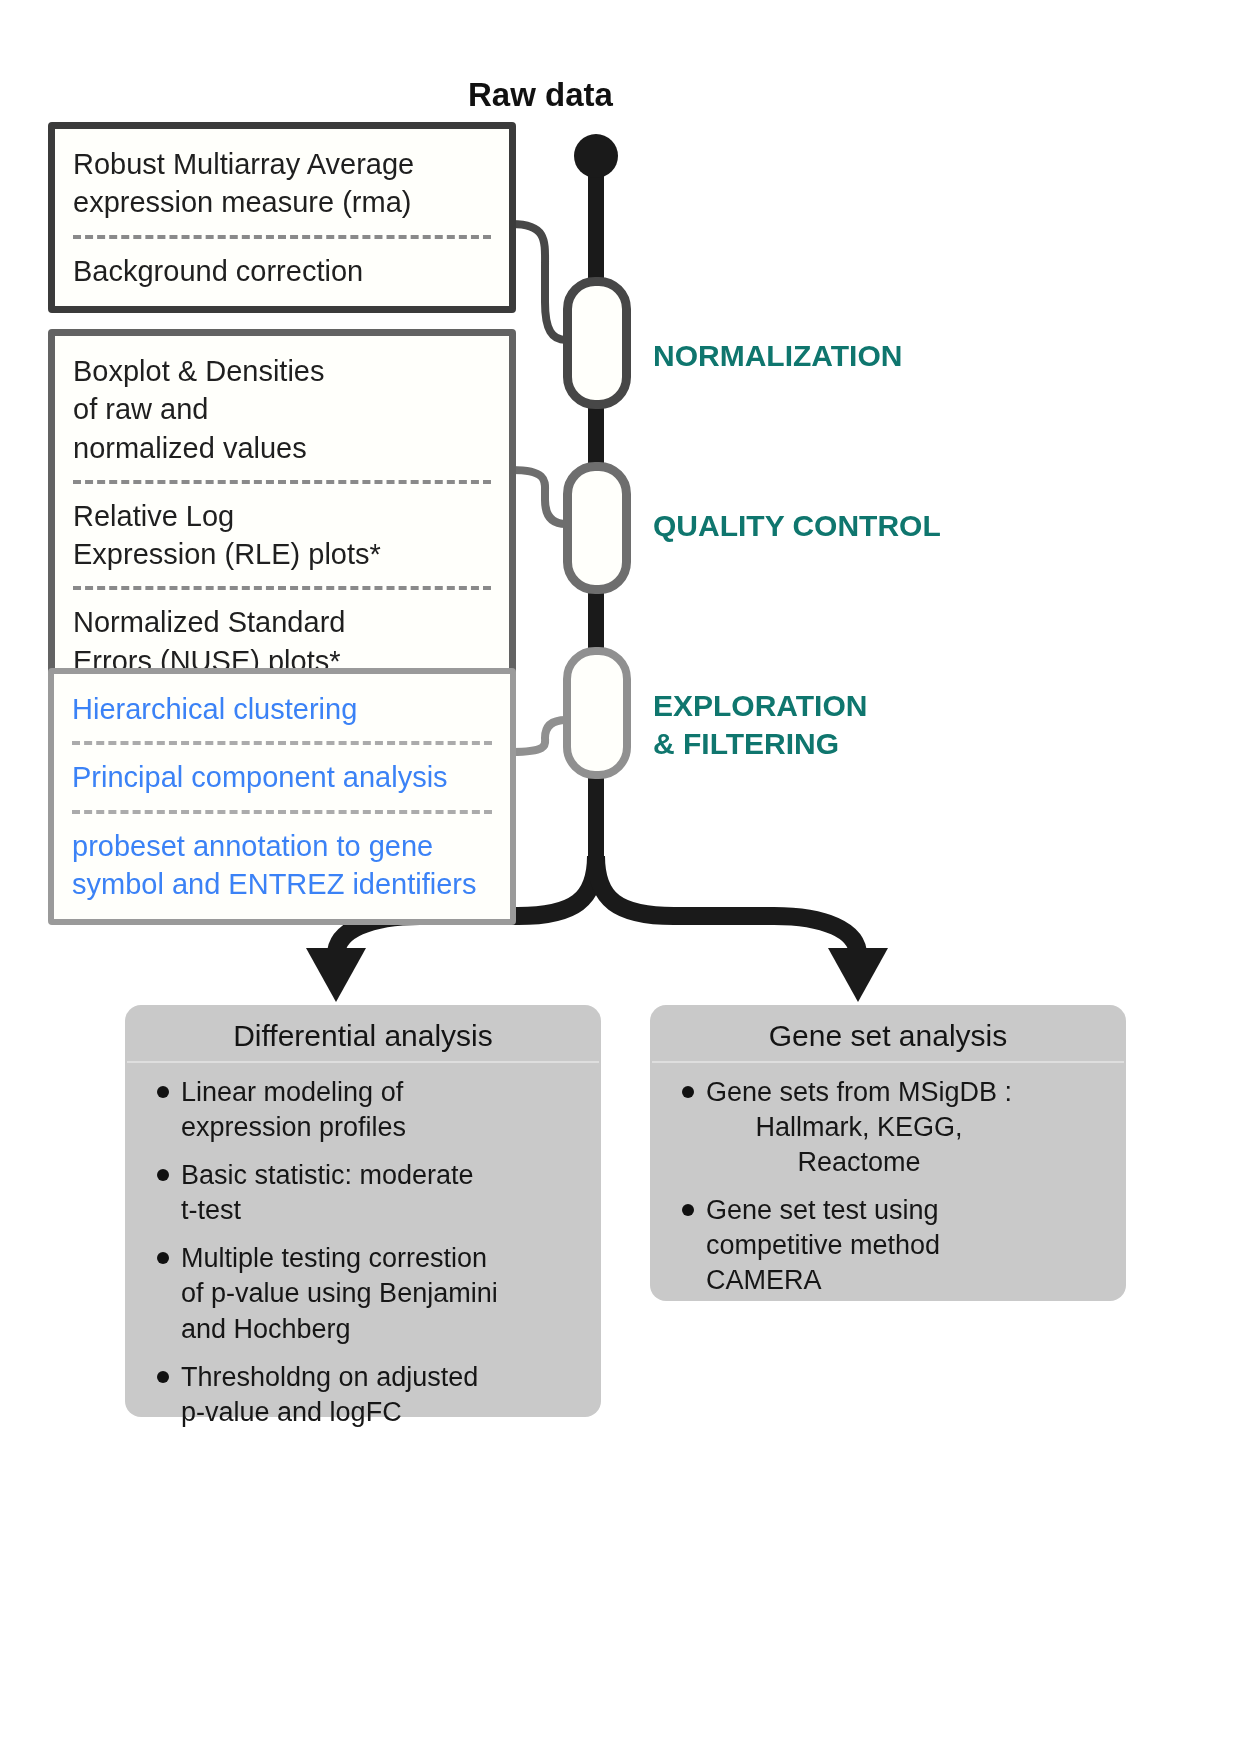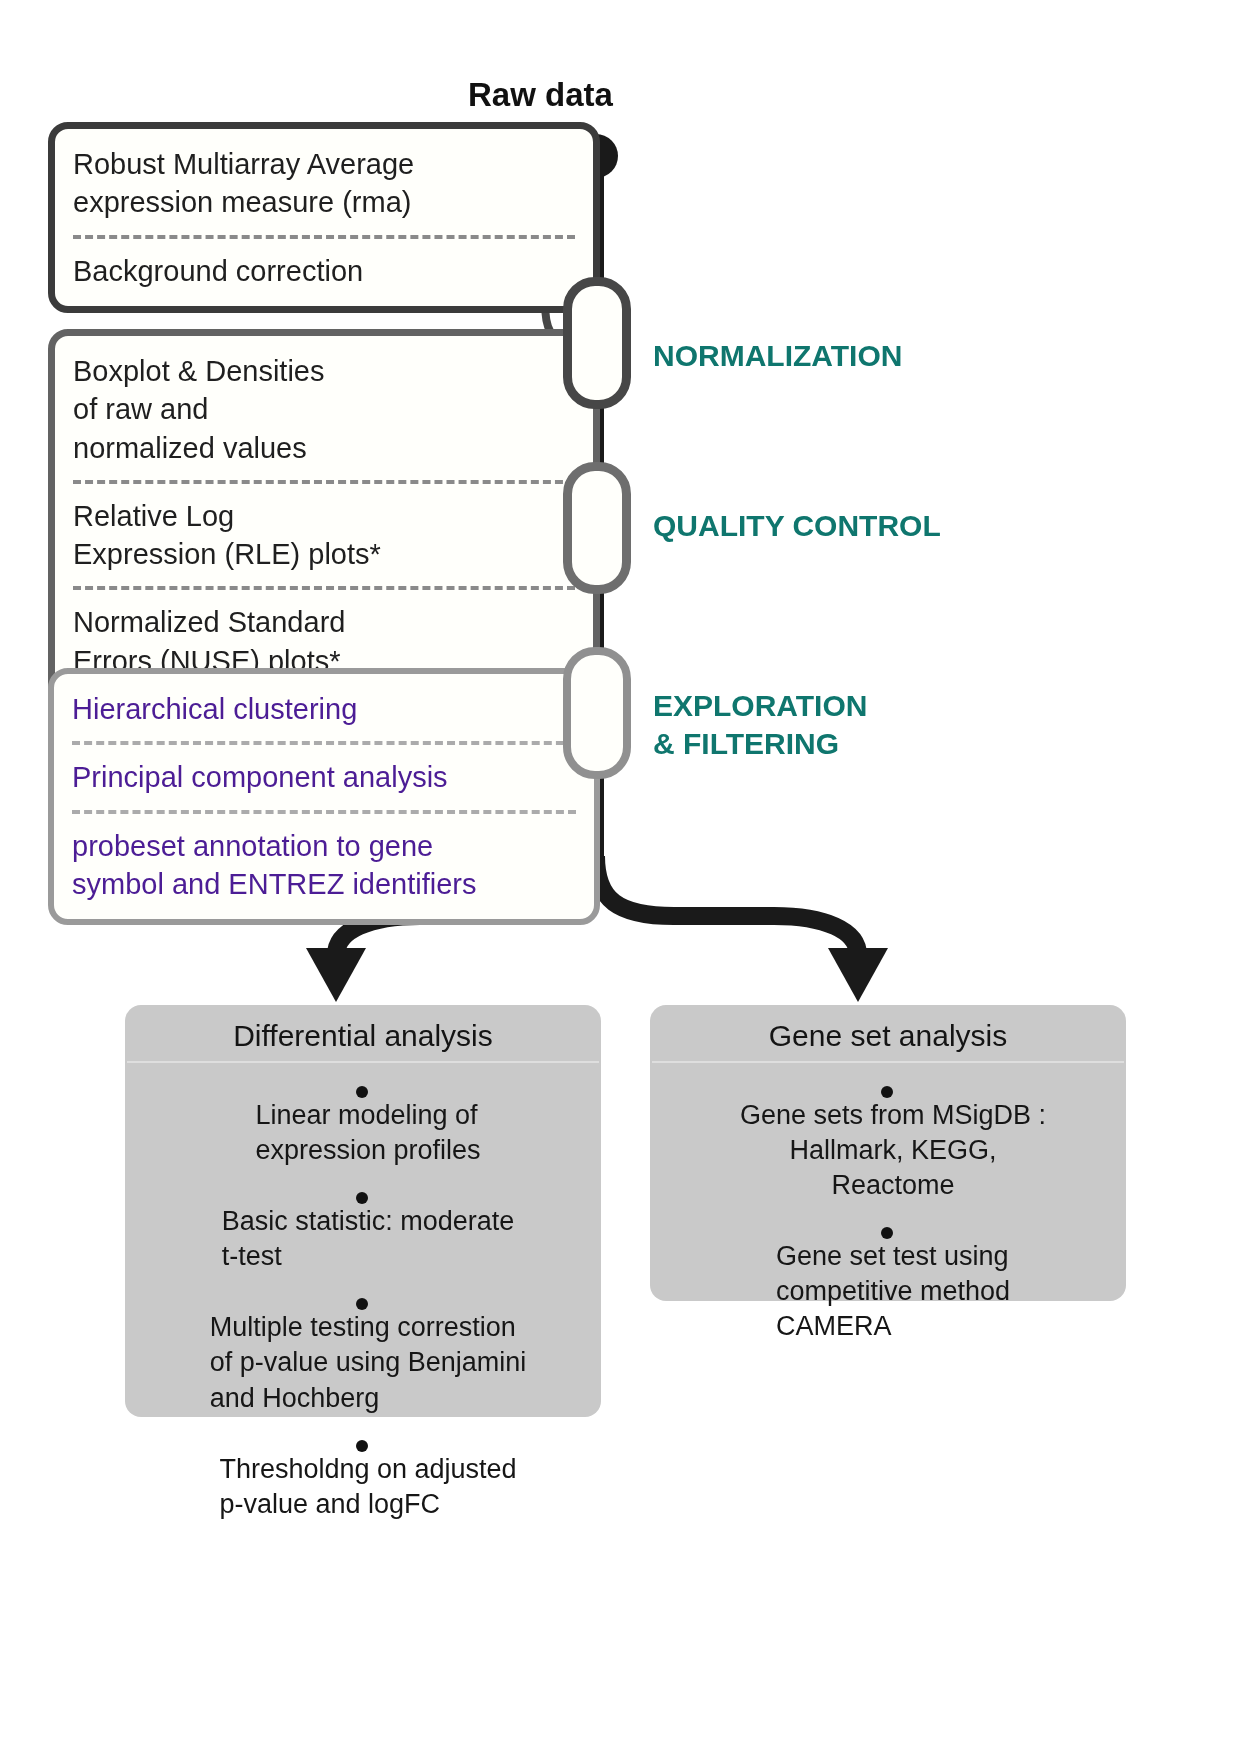--- a/index.html
+++ b/index.html
@@ -6,25 +6,25 @@
   body { background:#ffffff; font-family:"Liberation Sans", sans-serif; }
   .canvas { position:relative; width:1240px; height:1753px; background:#ffffff; overflow:hidden; }
   .abs { position:absolute; }
   svg.layer { position:absolute; left:0; top:0; width:1240px; height:1753px; z-index:1; }
   .pre { white-space:pre-line; }
 
   .raw-label { left:468px; top:76px; width:260px; text-align:left;
     font-size:33px; font-weight:bold; color:#111; z-index:3; }
 
   
-  .step-box { left:48px; width:552px; background:#fffffb; border-radius:20px;
+  .step-box { left:48px; width:468px; background:#fffffb; border-radius:4px;
     padding:16px 18px; z-index:2; font-size:29px; line-height:1.32; color:#1f1f1f; }
   .step-box-1 { top:122px; border:7px solid #3b3b3b; }
   .step-box-2 { top:315px; border:7px solid #636363;margin-top:14px; }
-  .step-box-3 { top:668px; border:6px solid #9a9a9a; color:#4c1d95; }
+  .step-box-3 { top:668px; border:6px solid #9a9a9a; color:#3b82f6; }
   .divider { border-top:4px dashed #8a8a8a; margin:13px 0; }
   .step-box-3 .divider { border-top-color:#ababab; }
 
   
   .pill { width:68px; height:132px; background:#fffffb; border-radius:32px; left:563px; z-index:2; }
   .pill-1 { top:277px; border:9px solid #474747; }
   .pill-2 { top:462px; border:9px solid #6e6e6e; }
   .pill-3 { top:647px; border:8px solid #909090; }
 
   .stage-label { left:653px; width:360px; font-size:30px; font-weight:bold;
@@ -34,21 +34,21 @@
   .stage-label-3 { top:687px; }
 
   
   .result-box { top:1005px; width:476px; background:#c9c9c9; border-radius:16px; z-index:2;
     padding:14px 0 20px 0; }
   .result-diff { left:125px; height:412px; }
   .result-gene { left:650px; height:296px; }
   .result-title { text-align:center; font-size:30px; color:#141414; padding-bottom:8px;
     border-bottom:2px solid #dedede; margin:0 2px 12px 2px; }
   .bullets { padding:0 22px 0 32px; }
-  .bullet { display:flex; align-items:center; margin-bottom:13px;flex-direction:column; }
+  .bullet { display:flex; align-items:flex-start; margin-bottom:13px; }
   .dot { flex:0 0 auto; width:12px; height:12px; border-radius:50%; background:#111;
     margin:11px 12px 0 0; }
   .btext { font-size:27px; line-height:1.3; color:#161616; }
   .btext.center { text-align:center; }
 </style>
 </head>
 <body>
 
 <div class="canvas">
 

